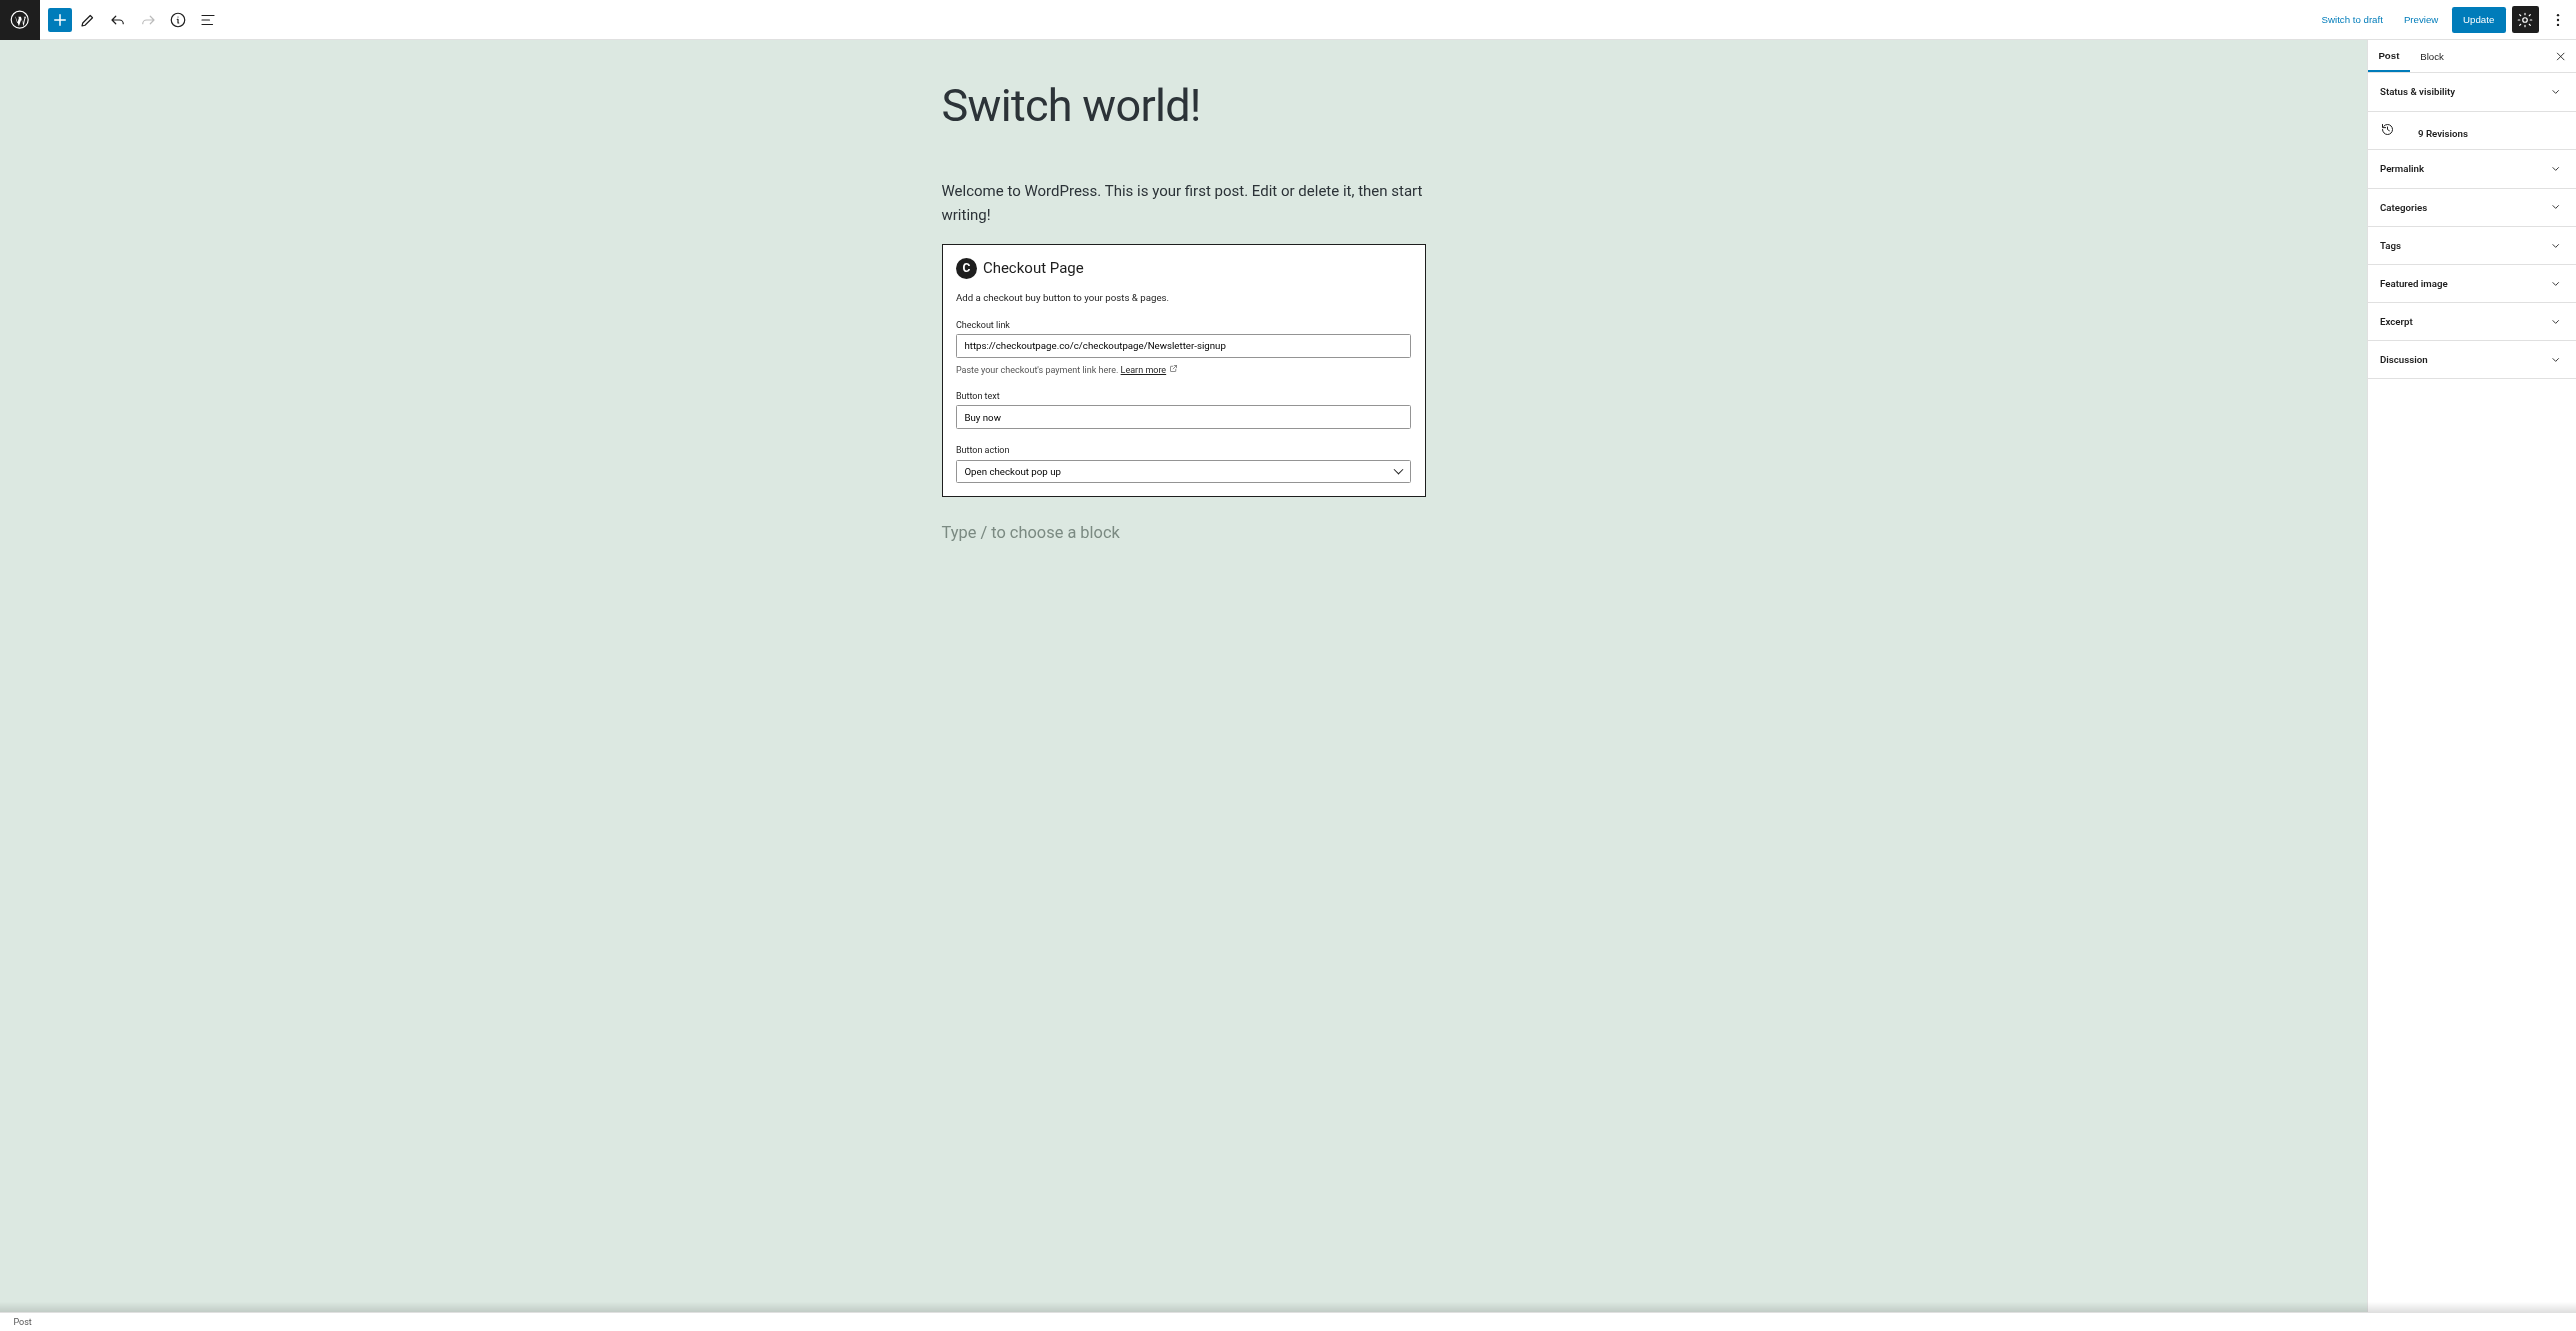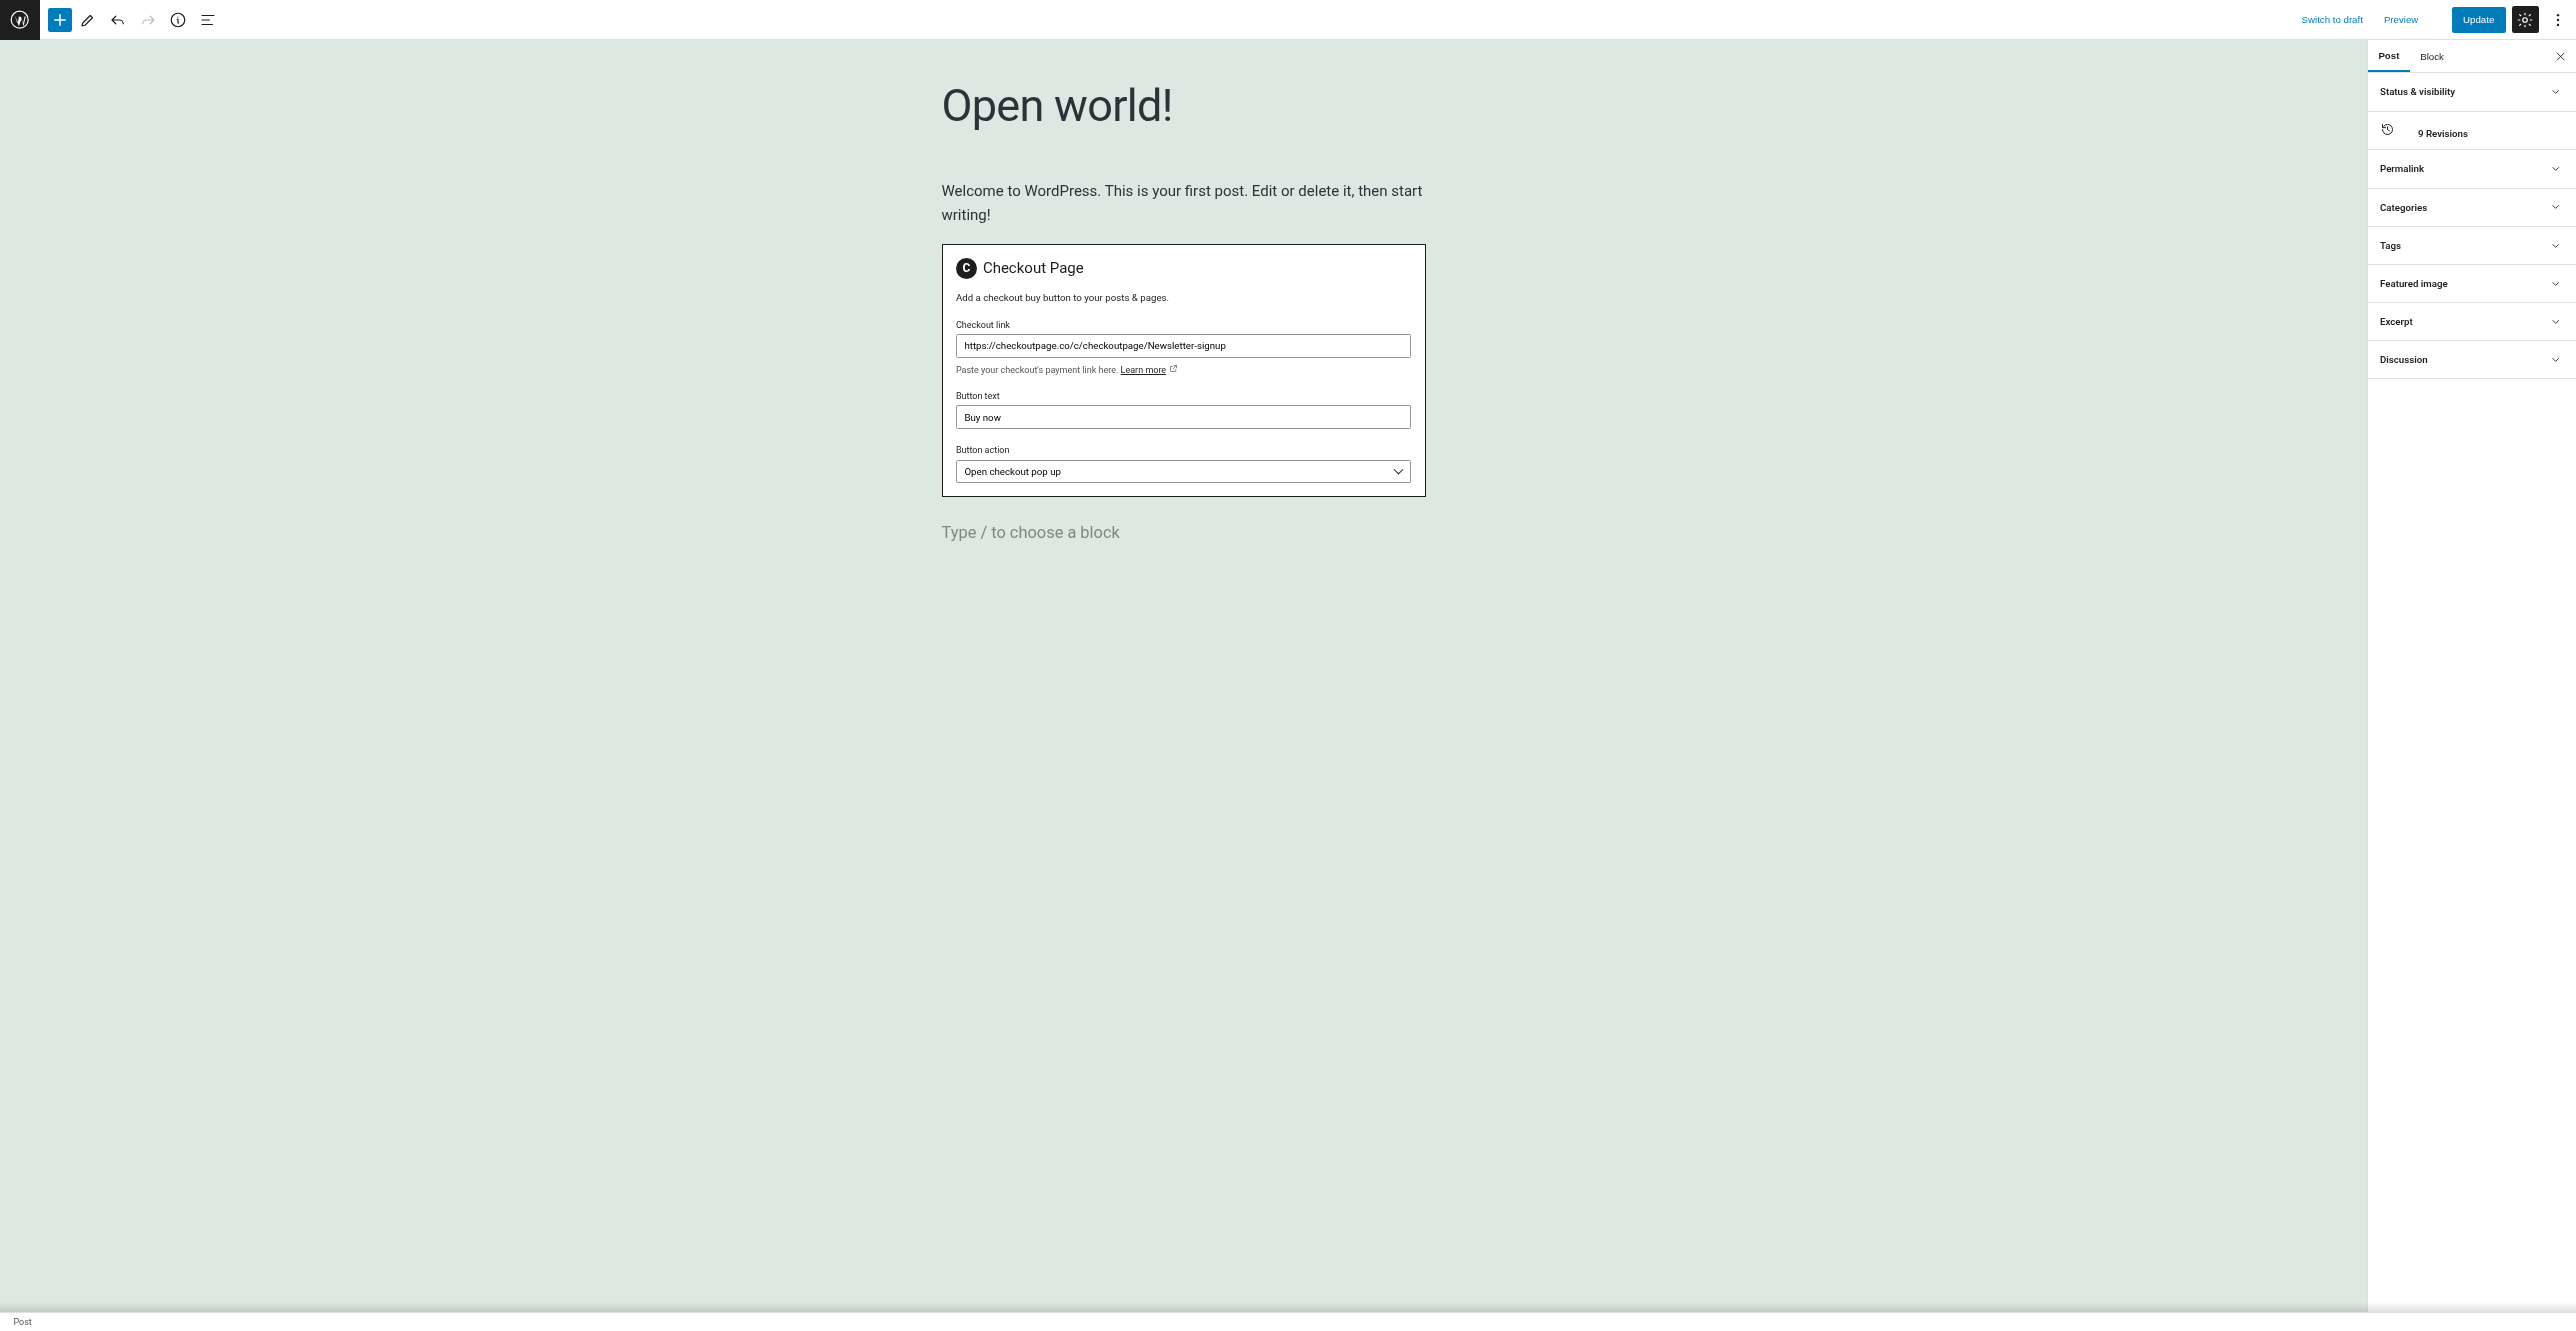--- a/index.html
+++ b/index.html
@@ -40,21 +40,21 @@
     .icon-btn svg { width: 18px; height: 18px; }
     .icon-btn.disabled { color: #bbb; cursor: default; }
 
     .toolbar-right { display: flex; align-items: center; gap: 6px; padding-right: 4.5px; }
     .link-btn {
       background: transparent; border: none;
       color: #007cba; font-size: 9.7px; padding: 6px 7.5px; cursor: pointer;
     }
     .update-btn {
       background: #007cba; color: #fff; border: none;
-      font-size: 9.7px; padding: 7.5px 11.2px; border-radius: 2.2px; cursor: pointer; margin-left: 20px;
+      font-size: 9.7px; padding: 7.5px 11.2px; border-radius: 2.2px; cursor: pointer;
     }
 
     
     .main { flex: 1; display: flex; min-height: 0; }
     .editor-canvas {
       flex: 1;
       background: #dce8e1;
       overflow-y: auto;
       display: flex;
       justify-content: center;
@@ -221,21 +221,21 @@
             <circle cx="12" cy="12" r="1.6" fill="#1e1e1e"></circle>
             <circle cx="12" cy="18.5" r="1.6" fill="#1e1e1e"></circle>
           </svg>
       </button>
     </div>
   </div>
 
   <div class="main">
     <div class="editor-canvas">
       <div class="post-content">
-        <h1 class="post-title">Open world!</h1>
+        <h1 class="post-title">Switch world!</h1>
         <p class="post-paragraph">Welcome to WordPress. This is your first post. Edit or delete it, then start writing!</p>
 
         <div class="block-card">
           <div class="block-header">
             <span class="block-logo">
                 <span class="block-logo-inner">C</span>
               </span>
             <span class="block-title">Checkout Page</span>
           </div>
           <p class="block-desc">Add a checkout buy button to your posts &amp; pages.</p>

